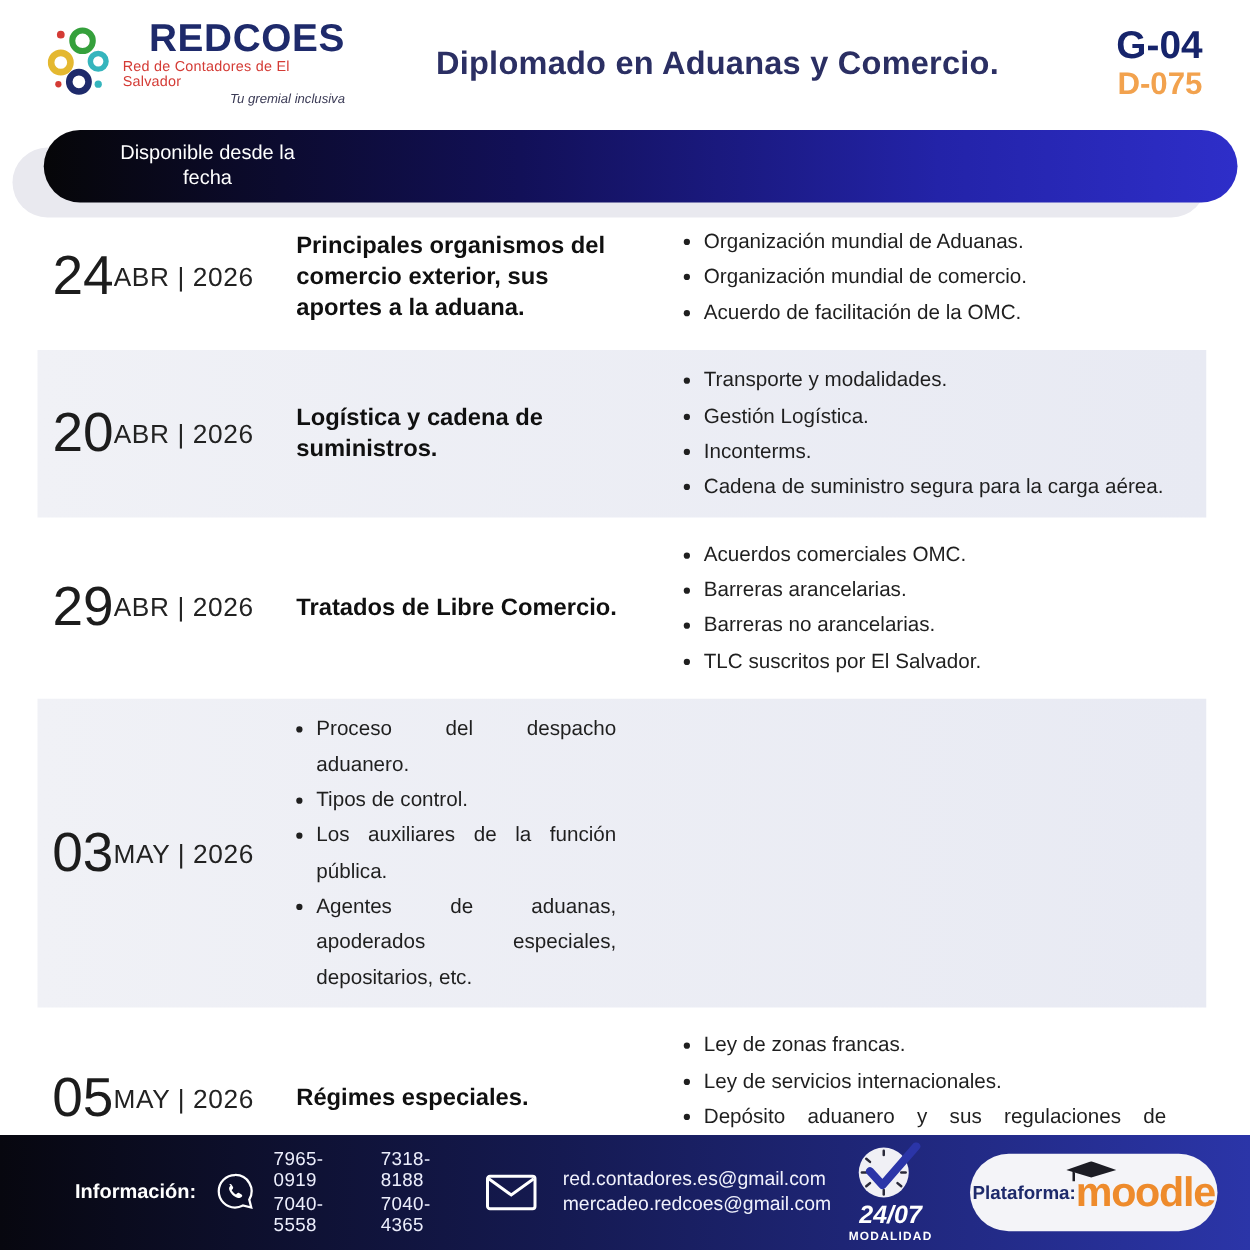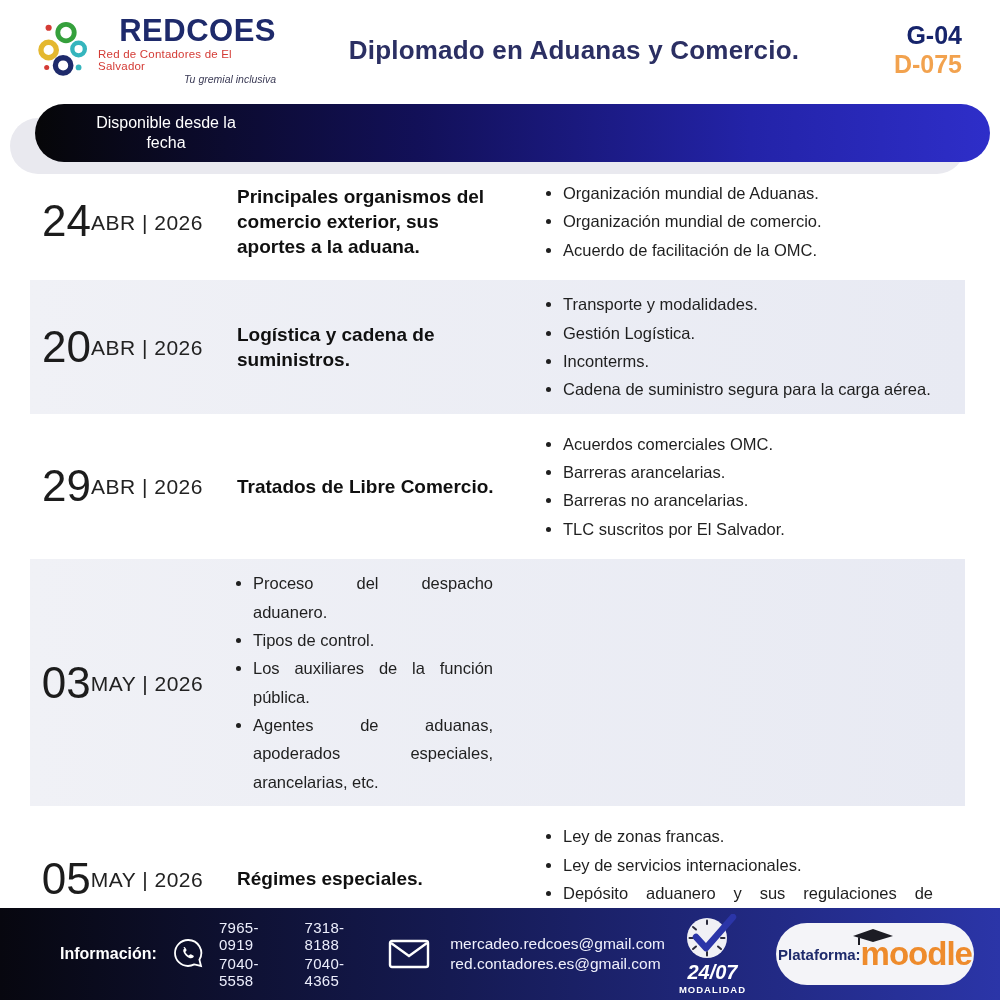--- a/index.html
+++ b/index.html
@@ -9,21 +9,21 @@
   }
   
   .header{position:absolute;top:0;left:0;right:0;height:100px;display:flex;align-items:center;padding:0 38px;box-sizing:border-box;}
   .logo{display:flex;align-items:center;gap:6px;width:238px;}
   .logo-text{display:flex;flex-direction:column;align-items:flex-end;}
   .logo-name{font-size:31px;font-weight:800;letter-spacing:.5px;color:#1e2a6b;line-height:1;}
   .logo-tag1{font-size:11.5px;color:#d43b35;margin-top:2px;letter-spacing:.2px;}
   .logo-tag2{font-size:10.5px;font-style:italic;color:#3a3a55;margin-top:1px;}
   .header-title{flex:1;text-align:center;font-size:26px;font-weight:700;color:#2b2f63;letter-spacing:.2px;}
   .codes{width:90px;text-align:right;line-height:1.15;}
-  .code-g{font-size:25px;font-weight:800;color:#16246b;}
+  .code-g{font-size:31px;font-weight:800;color:#16246b;}
   .code-d{font-size:25px;font-weight:800;color:#f2a24e;}
   
   .banner-zone{position:absolute;top:100px;left:0;right:0;height:72px;}
   .banner-shadow{position:absolute;left:10px;top:18px;width:955px;height:56px;border-radius:30px;background:#e9e9ef;}
   .banner{position:absolute;left:35px;top:4px;width:955px;height:58px;border-radius:30px;
     background:linear-gradient(90deg,#060608 0%,#121058 40%,#2323a8 75%,#2e2ec9 100%);
     display:flex;align-items:center;color:#fff;}
   .banner-left{width:210px;padding-left:52px;box-sizing:border-box;text-align:center;font-size:16px;line-height:1.25;}
   .banner-center{position:absolute;left:0;right:0;text-align:center;font-size:22px;letter-spacing:.3px;}
   
@@ -137,21 +137,21 @@
     <div class="row">
       <div class="date-cell">
         <div class="day">03</div>
         <div class="date-line">MAY | 2026</div>
       </div>
       <div class="bullets-cell">
         <ul class="bullets">
           <li>Proceso del despacho aduanero.</li>
           <li>Tipos de control.</li>
           <li>Los auxiliares de la función pública.</li>
-          <li>Agentes de aduanas, apoderados especiales, arancelarias, etc.</li>
+          <li>Agentes de aduanas, apoderados especiales, depositarios, etc.</li>
         </ul>
       </div>
     </div>
     <div class="row">
       <div class="date-cell">
         <div class="day">05</div>
         <div class="date-line">MAY | 2026</div>
       </div>
       <div class="topic-cell">Régimes especiales.</div>
       <div class="bullets-cell">
@@ -186,22 +186,22 @@
       <div>7965-0919</div>
       <div>7318-8188</div>
       <div>7040-5558</div>
       <div>7040-4365</div>
     </div>
   <svg class="mail-icon" width="42" height="30" viewBox="0 0 42 30">
     <rect x="2" y="2" width="38" height="26" rx="2" fill="none" stroke="#ffffff" stroke-width="2.4"></rect>
     <path d="M3 4 L21 17 L39 4" fill="none" stroke="#ffffff" stroke-width="2.4"></path>
   </svg>
   <div class="emails">
+      <div>red.contadores.es@gmail.com</div>
       <div>mercadeo.redcoes@gmail.com</div>
-      <div>red.contadores.es@gmail.com</div>
     </div>
   <div class="badge">
     <svg width="58" height="46" viewBox="0 0 58 46">
       <circle cx="24" cy="24" r="20" fill="#f0f0f5"></circle>
       <g stroke="#2a2a3a" stroke-width="2" stroke-linecap="round">
         <line x1="24" y1="6.5" x2="24" y2="10"></line>
         <line x1="10" y1="13" x2="13" y2="15.5"></line>
         <line x1="6.5" y1="24" x2="10" y2="24"></line>
         <line x1="10" y1="35" x2="13" y2="32.5"></line>
         <line x1="24" y1="41.5" x2="24" y2="38"></line>

